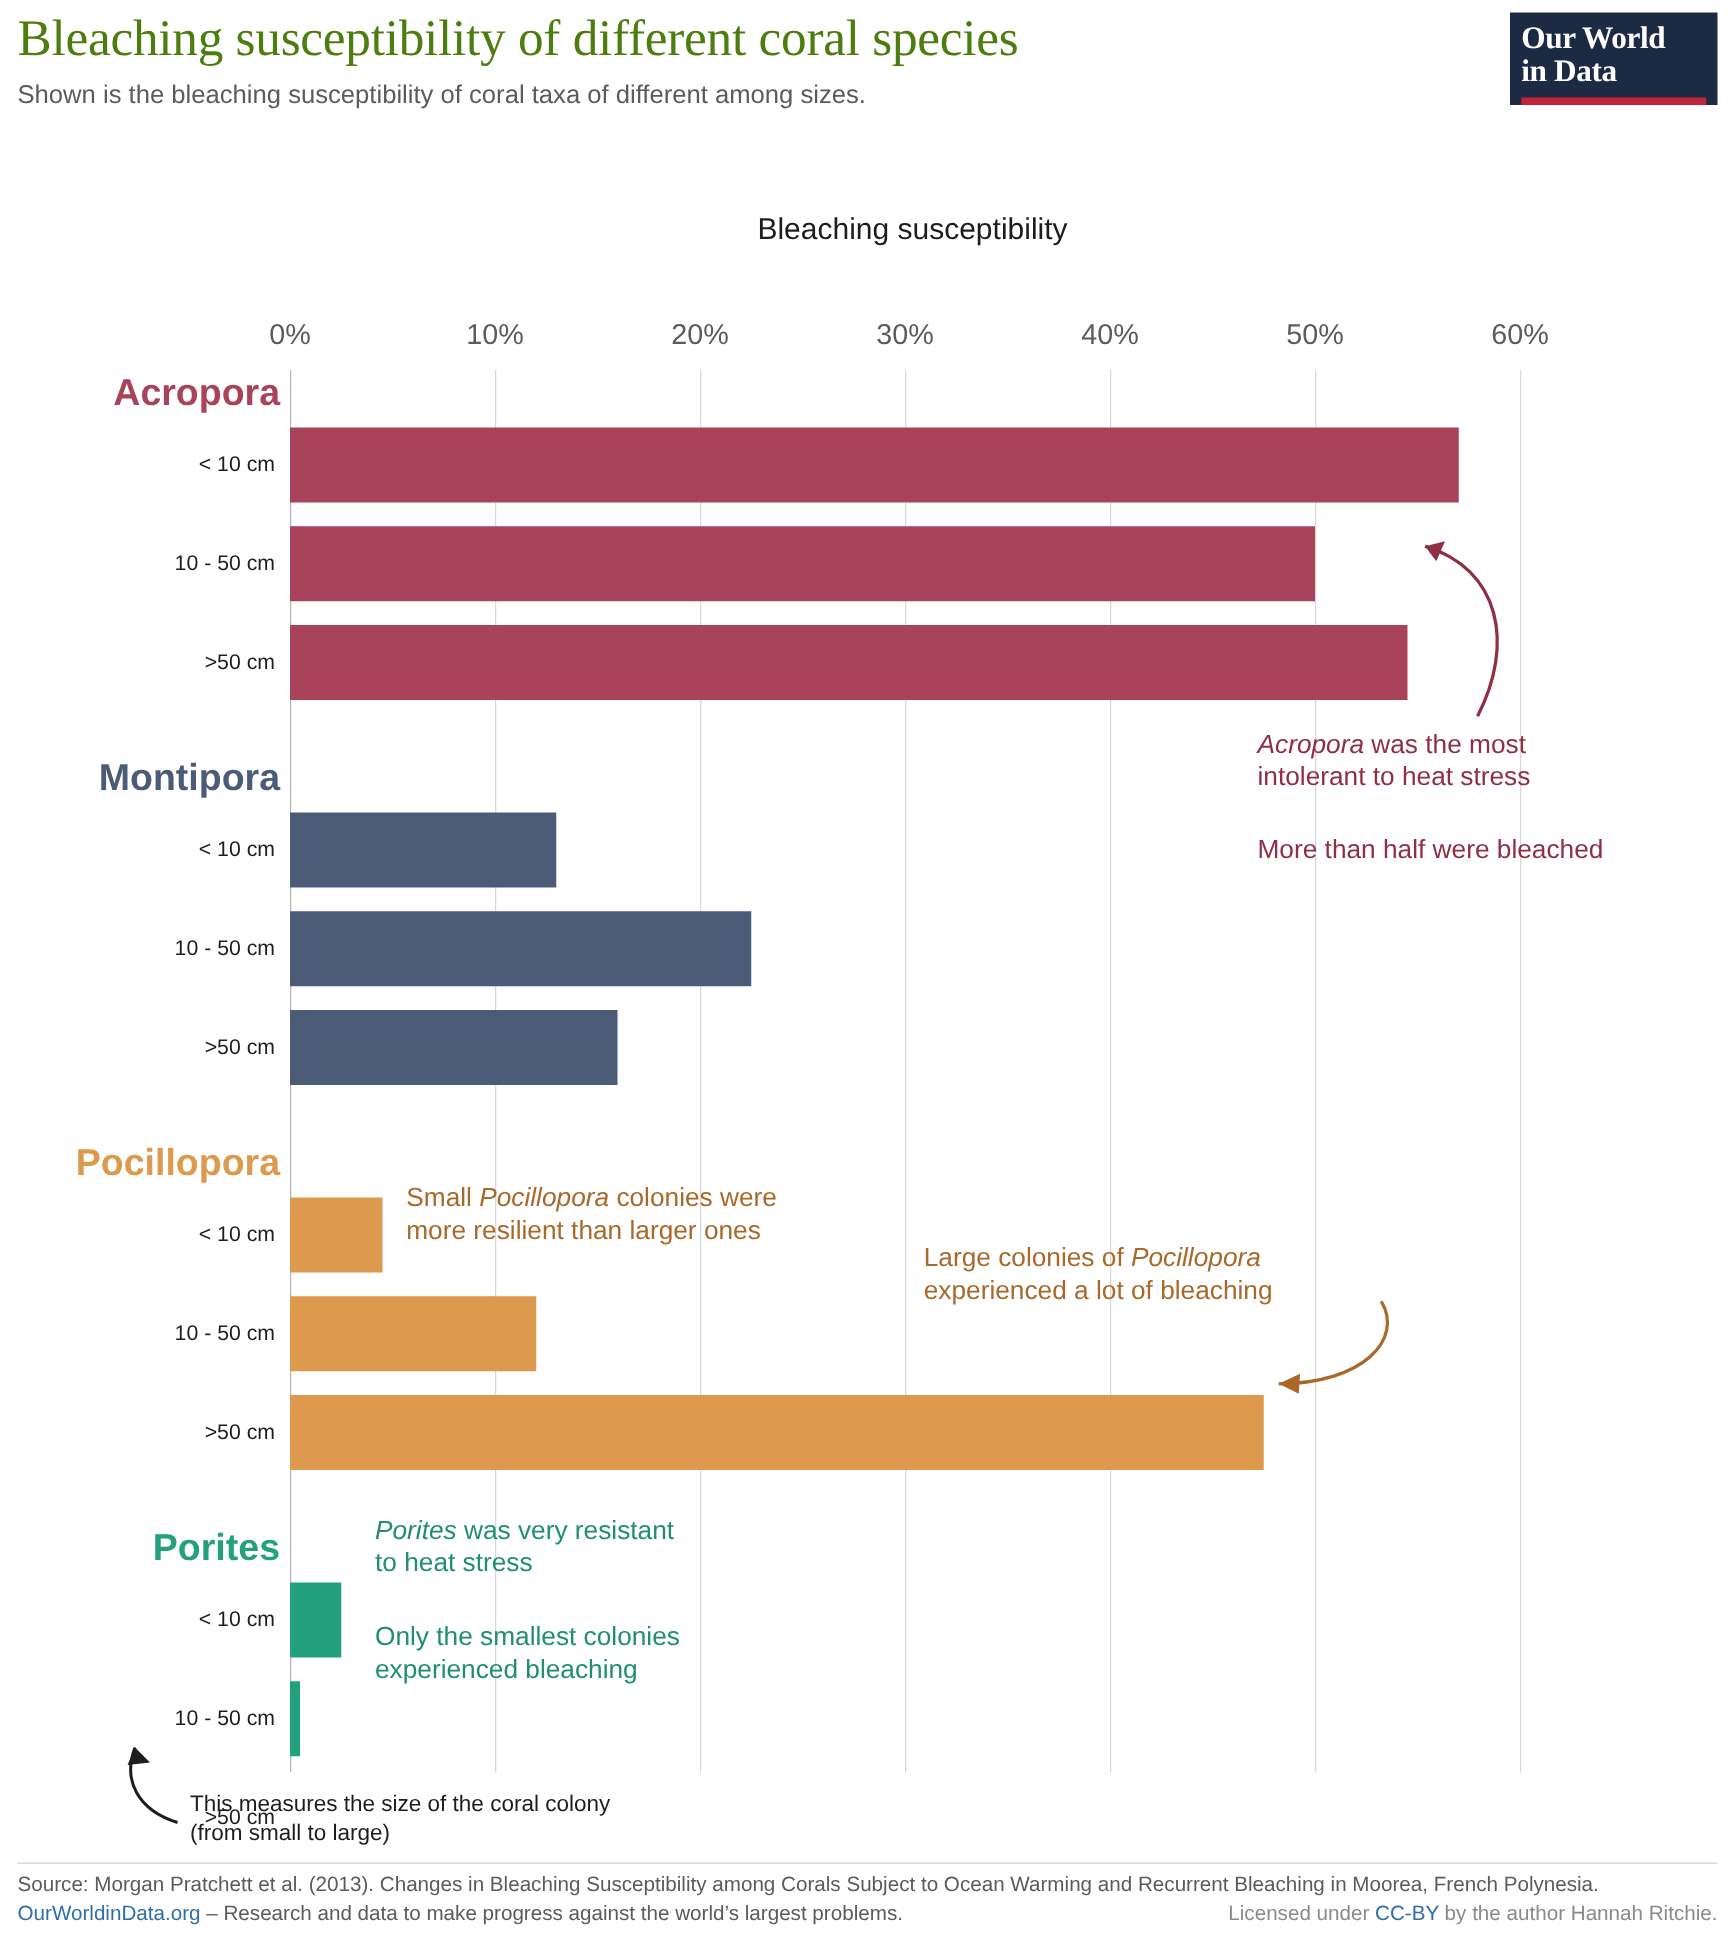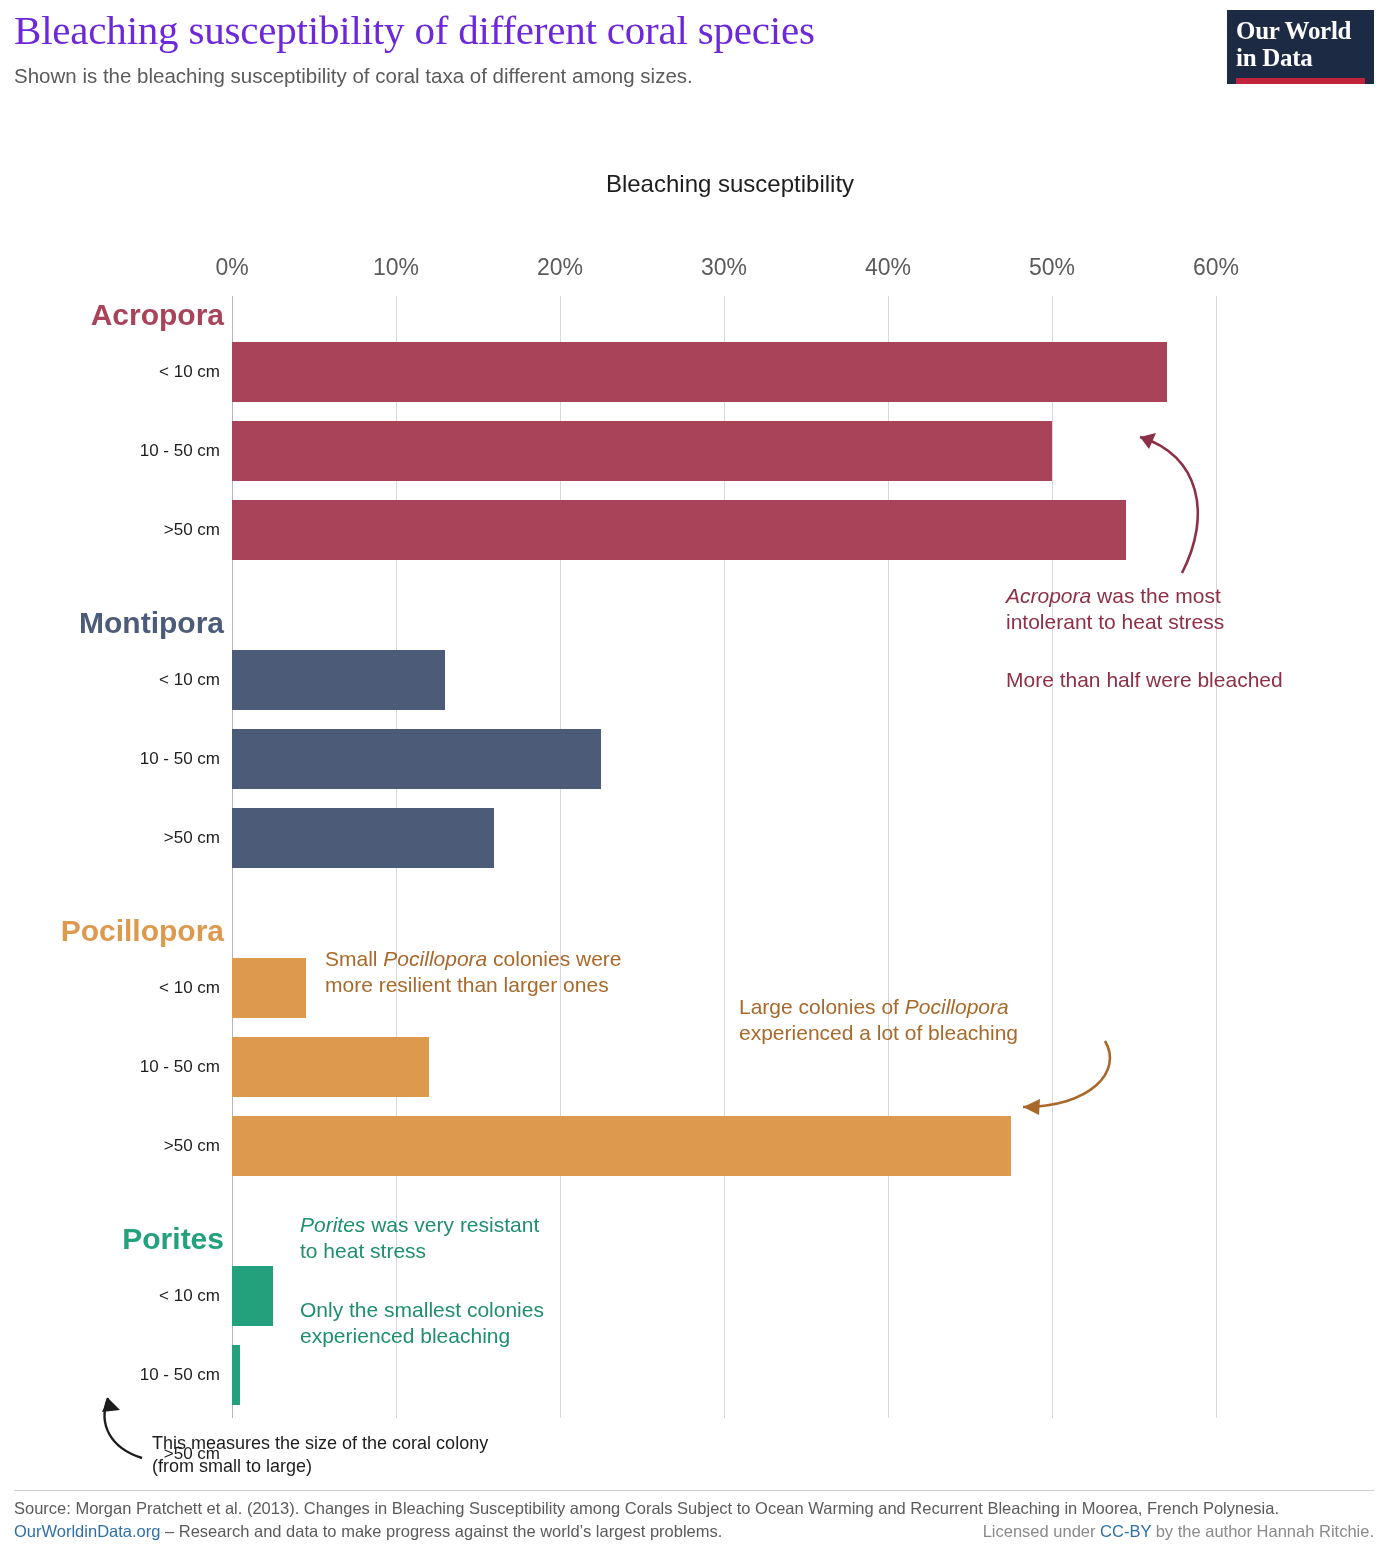--- a/index.html
+++ b/index.html
@@ -20,39 +20,39 @@
   #header {
     position: absolute;
     left: 14px;
     top: 8px;
     width: 1200px;
   }
   #chart-title {
     font-family: "Liberation Serif", serif;
     font-size: 41px;
     font-weight: 400;
-    color: #6d28d9;
+    color: #4d7c0f;
     letter-spacing: -0.2px;
     margin: 0;
     line-height: 1.1;
   }
   #chart-subtitle {
     font-size: 20.5px;
     color: #5b5b5b;
     line-height: 1.35;
     margin-top: 9px;
     max-width: 1000px;
   }
 
   
   #owid-logo {
     position: absolute;
     right: 14px;
     top: 10px;
-    width: 147px;
+    width: 166px;
     background: #1d2a44;
     padding: 7px 9px 0 9px;
     box-sizing: border-box;
   }
   #owid-logo .logo-text {
     font-family: "Liberation Serif", serif;
     color: #ffffff;
     font-size: 25px;
     font-weight: 700;
     line-height: 1.08;

